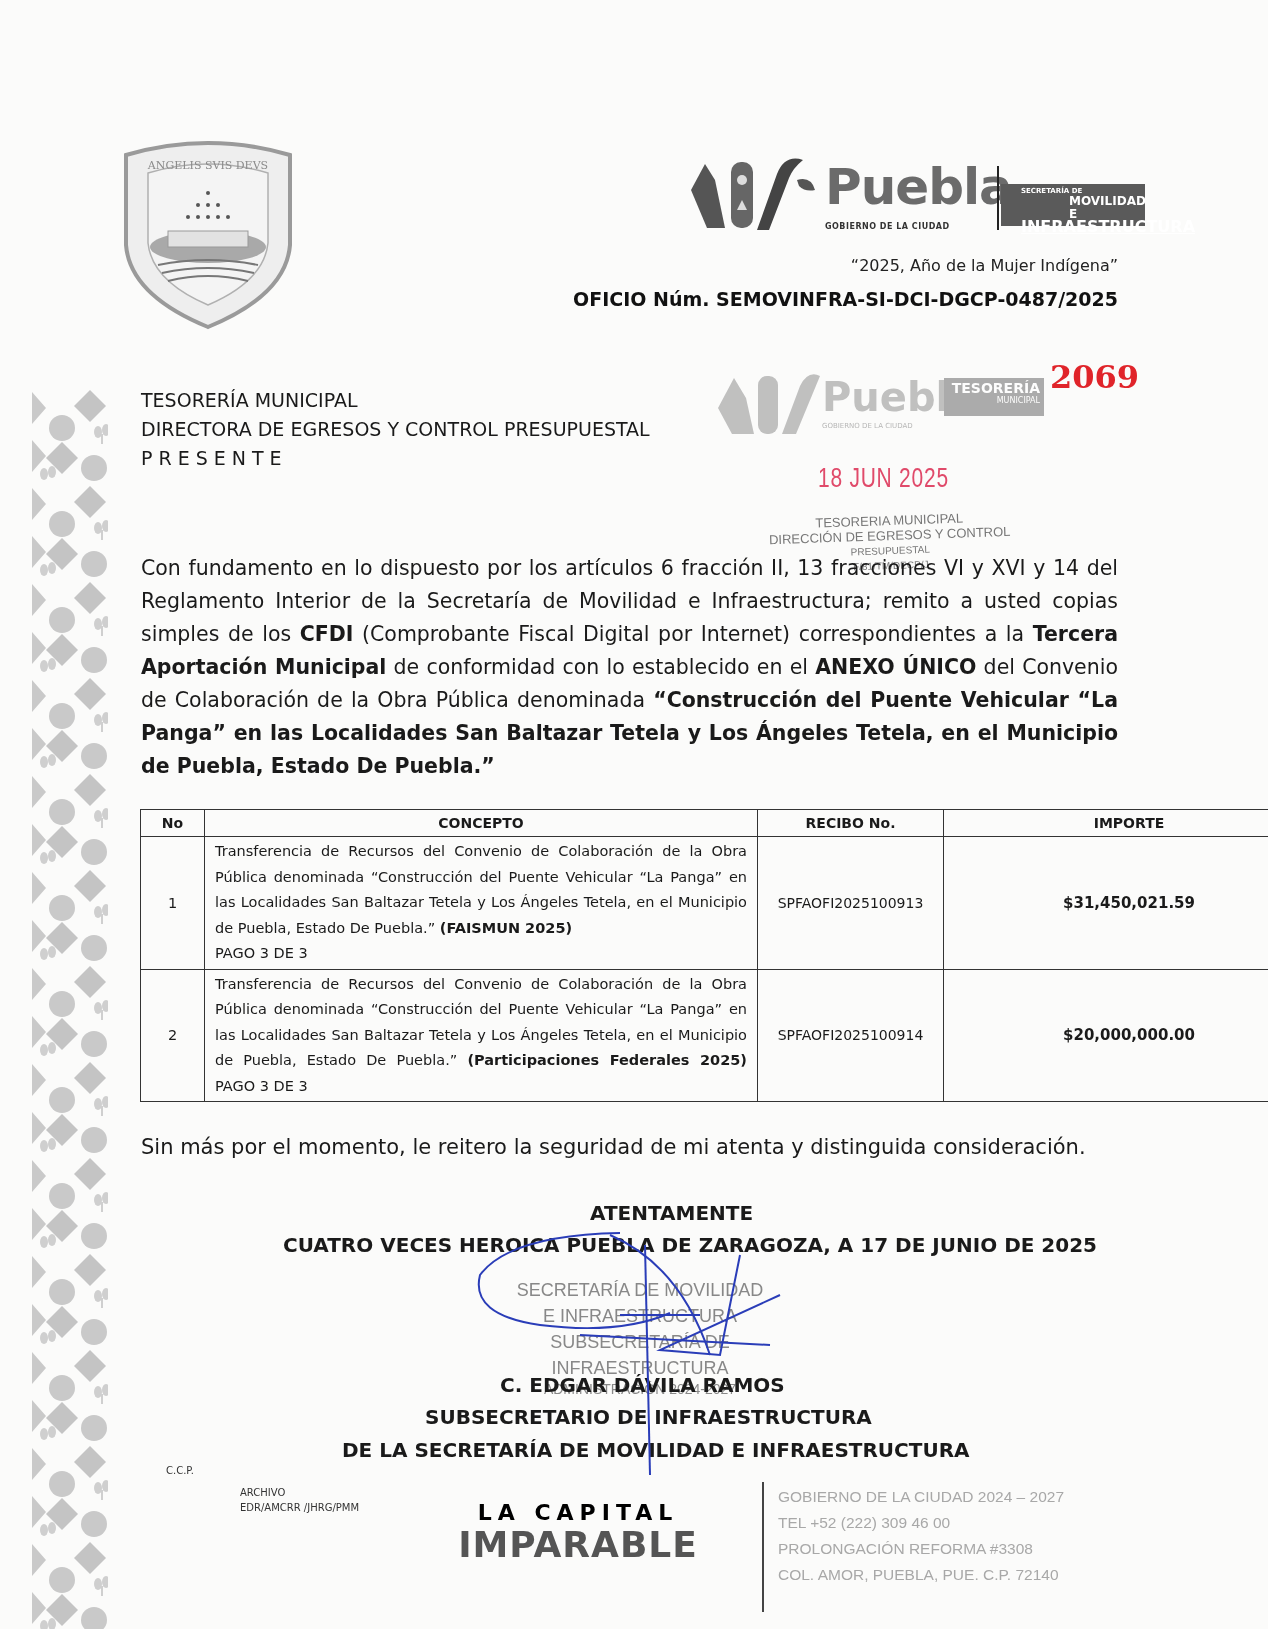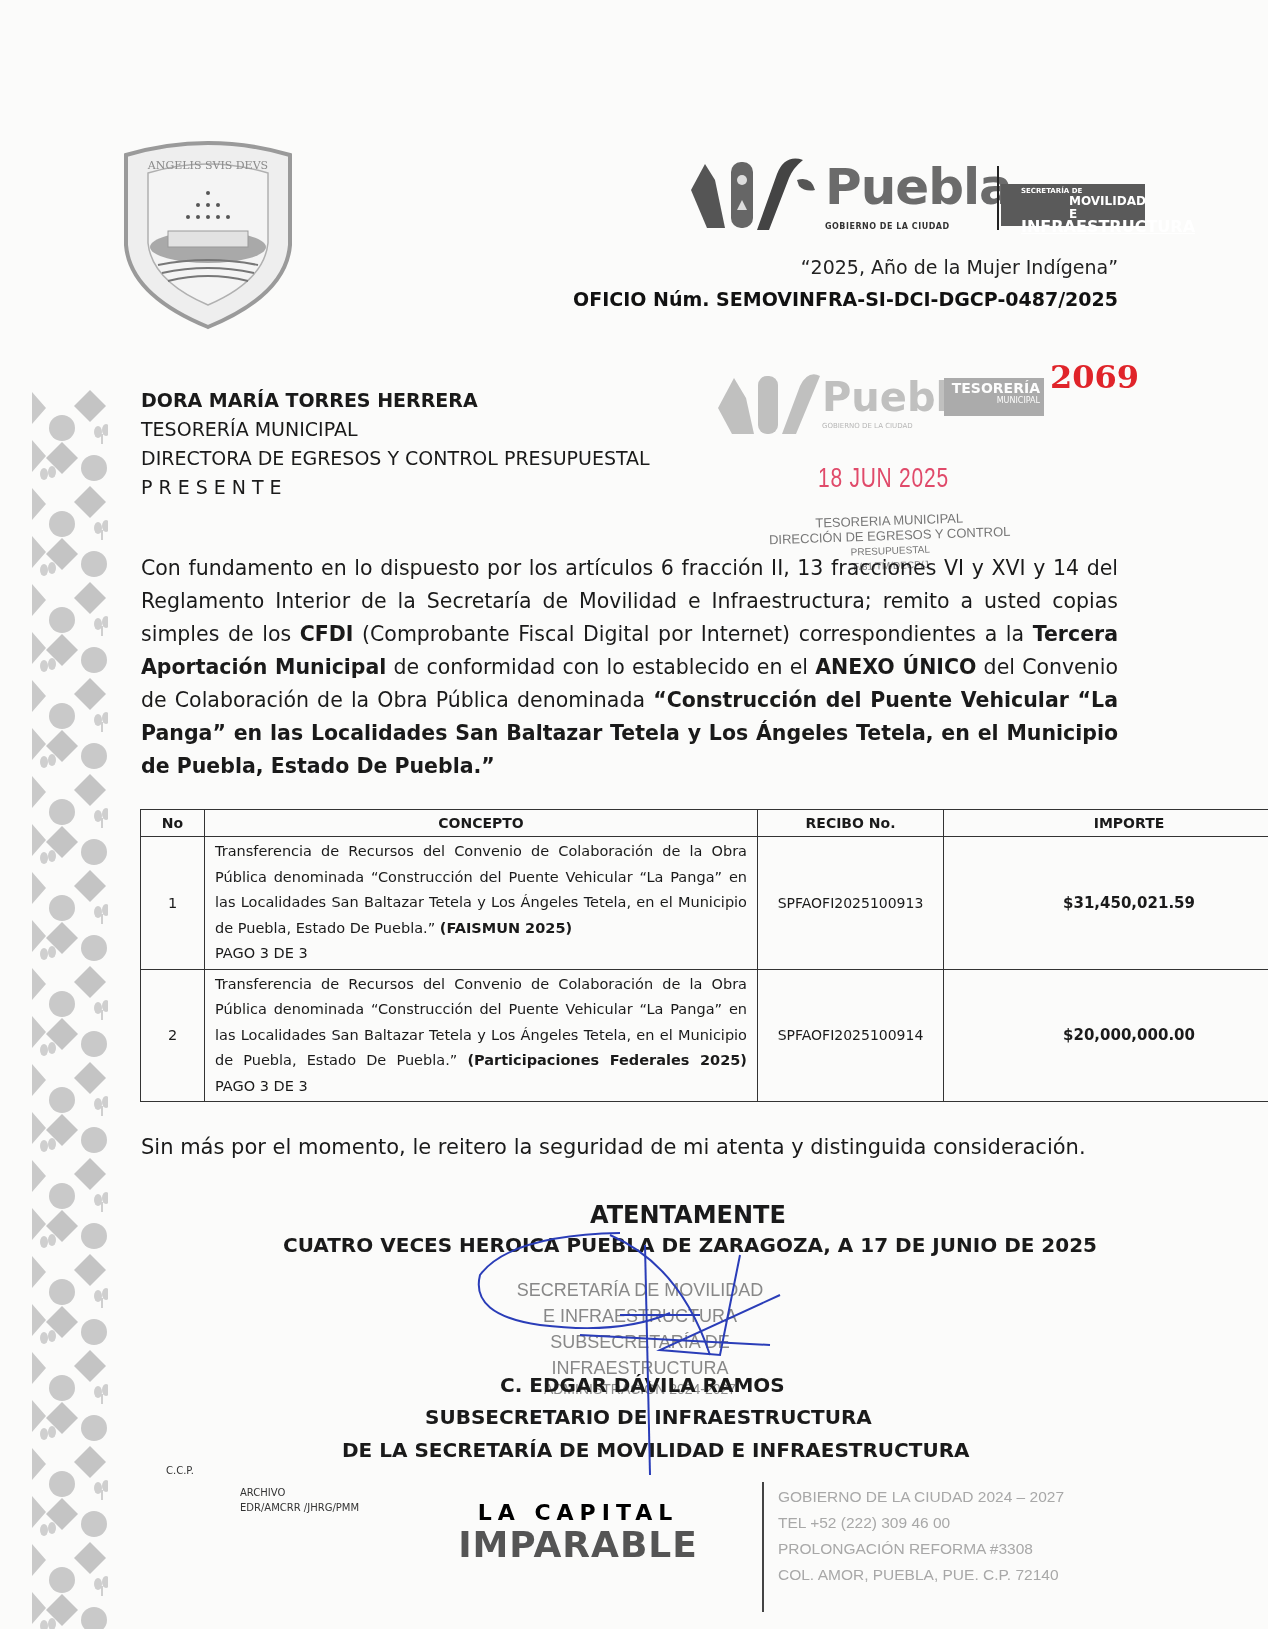--- a/index.html
+++ b/index.html
@@ -12,21 +12,21 @@
 
   .logo-header { position: absolute; left: 685px; top: 150px; width: 460px; height: 85px; }
   .logo-puebla-text { position: absolute; left: 140px; top: 8px; font-family: "DejaVu Sans", sans-serif; font-weight: bold; font-size: 50px; color: #6b6b6b; letter-spacing: -1px; }
   .logo-sub { position: absolute; left: 140px; top: 72px; font-size: 8px; font-weight: bold; color: #333; letter-spacing: 0.5px; }
   .logo-divider { position: absolute; left: 312px; top: 16px; width: 2px; height: 64px; background: #222; }
   .logo-box { position: absolute; left: 316px; top: 34px; width: 144px; height: 42px; background: #5a5a5a; color: #fff; padding: 3px 20px; }
   .logo-box .l1 { font-size: 7px; font-weight: bold; }
   .logo-box .l2 { font-size: 12px; font-weight: bold; line-height: 13px; margin-left: 48px; }
   .logo-box .l3 { font-size: 16px; font-weight: bold; line-height: 11px; text-decoration: underline; }
 
-  .motto { position: absolute; right: 150px; top: 256px; font-size: 19px; color: #222; }
+  .motto { position: absolute; right: 150px; top: 256px; font-size: 16px; color: #222; }
   .oficio { position: absolute; right: 150px; top: 288px; font-size: 19px; font-weight: bold; color: #111; text-align: right; }
 
   .addressee { position: absolute; left: 141px; top: 386px; font-size: 19px; line-height: 29px; }
   .addressee .name { font-weight: bold; }
   .addressee .presente { letter-spacing: 6px; }
 
   .stamp-tesoreria { position: absolute; left: 712px; top: 368px; width: 340px; height: 70px; opacity: 0.6; }
   .stamp-tesoreria .pt { position: absolute; left: 110px; top: 6px; font-size: 40px; font-weight: bold; color: #999; }
   .stamp-tesoreria .box { position: absolute; left: 232px; top: 10px; width: 100px; height: 38px; background: #777; color: #fff; padding: 2px 4px; text-align: right; }
   .stamp-tesoreria .box .b1 { font-size: 14px; font-weight: bold; }
@@ -45,21 +45,21 @@
   table.doc th, table.doc td { border: 1.5px solid #333; vertical-align: middle; }
   table.doc th { font-weight: bold; font-size: 14px; height: 27px; text-align: center; }
   table.doc td.no { width: 64px; text-align: center; }
   table.doc td.concepto { width: 553px; padding: 2px 10px; line-height: 25.5px; text-align: justify; }
   table.doc td.recibo { width: 186px; text-align: center; font-size: 14px; }
   table.doc td.importe { text-align: center; font-weight: bold; font-size: 15px; }
 
   .closing { position: absolute; left: 141px; top: 1135px; font-size: 21px; color: #1a1a1a; }
 
   .sign-block { position: absolute; left: 0; top: 1195px; width: 1268px; text-align: center; }
-  .sign-block .atent { position: absolute; left: 590px; top: 6px; font-size: 24px; font-weight: bold; }
+  .sign-block .atent { position: absolute; left: 590px; top: 6px; font-size: 20px; font-weight: bold; }
   .sign-block .place { position: absolute; left: 283px; top: 38px; font-size: 20px; font-weight: bold; }
   .sign-block .stamp-lines { position: absolute; left: 460px; top: 82px; width: 360px; text-align: center; font-family: "Liberation Sans", sans-serif; color: #888; font-size: 18px; line-height: 26px; }
   .sign-block .stamp-lines .adm { font-size: 14px; line-height: 16px; }
   .sign-block .signer { position: absolute; left: 500px; top: 178px; font-size: 20px; font-weight: bold; }
   .sign-block .title1 { position: absolute; left: 425px; top: 210px; font-size: 20px; font-weight: bold; }
   .sign-block .title2 { position: absolute; left: 342px; top: 243px; font-size: 20px; font-weight: bold; }
 
   .signature { position: absolute; left: 470px; top: 1215px; width: 360px; height: 260px; }
 
   .ccp { position: absolute; left: 166px; top: 1465px; font-size: 10px; color: #333; }
@@ -138,21 +138,20 @@
     <div class="l1">SECRETARÍA DE</div>
     <div class="l2">MOVILIDAD E</div>
     <div class="l3">INFRAESTRUCTURA</div>
   </div>
 </div>
 
 <div class="motto">“2025, Año de la Mujer Indígena”</div>
 <div class="oficio">OFICIO Núm. SEMOVINFRA-SI-DCI-DGCP-0487/2025</div>
 
 <div class="addressee">
-  <div class="name">DORA MARÍA TORRES HERRERA</div>
   <div>TESORERÍA MUNICIPAL</div>
   <div>DIRECTORA DE EGRESOS Y CONTROL PRESUPUESTAL</div>
   <div class="presente">PRESENTE</div>
 </div>
 
 <div class="stamp-tesoreria">
   <svg style="position:absolute;left:0;top:0" width="110" height="70" viewBox="0 0 110 70">
     <path d="M6,40 L22,10 L34,30 L42,66 L20,66 Z" fill="#999"></path>
     <rect x="46" y="8" width="20" height="58" rx="9" fill="#999"></rect>
     <path d="M70,66 L88,18 Q96,2 108,8 L84,66 Z" fill="#999"></path>

